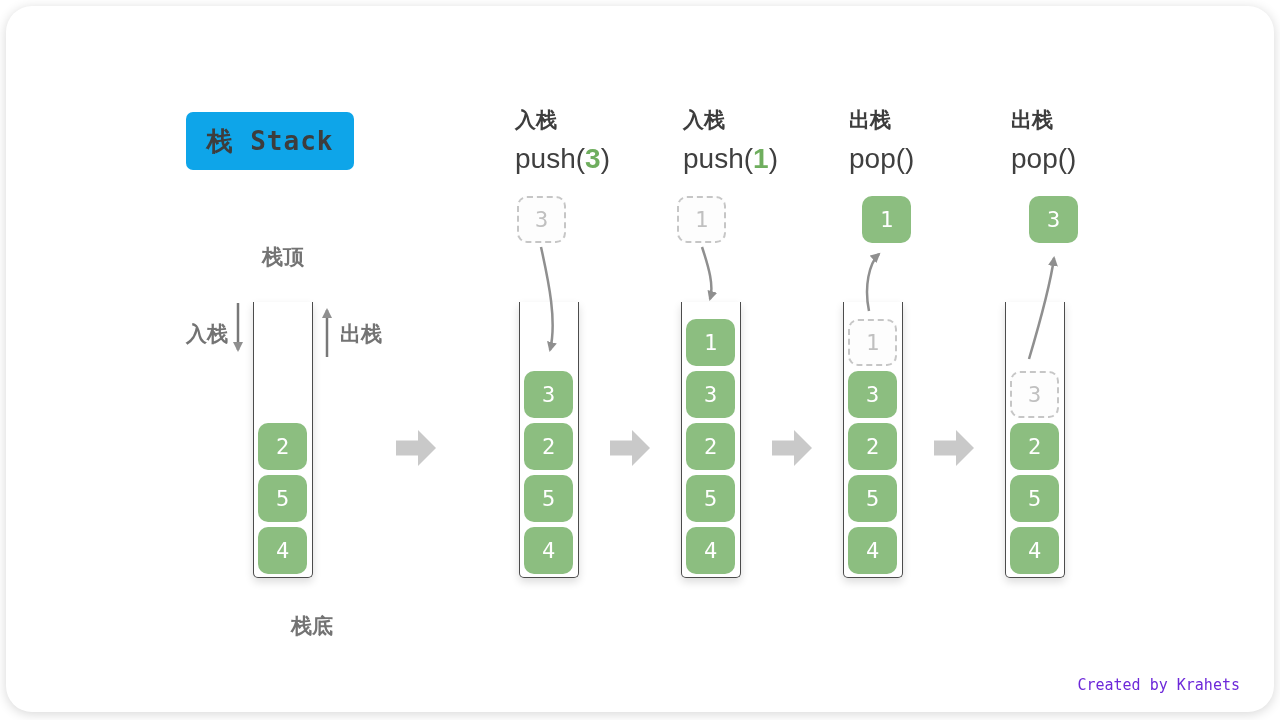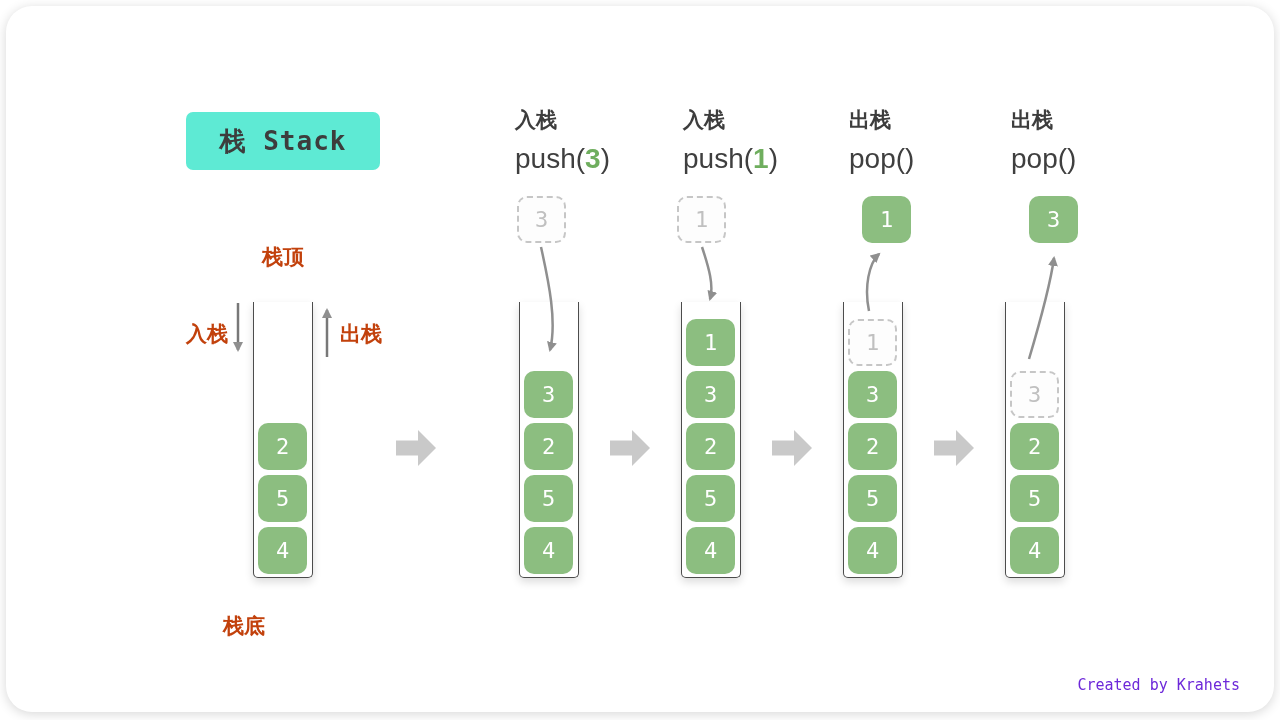--- a/index.html
+++ b/index.html
@@ -8,30 +8,30 @@
     background:#ffffff;
     font-family:"Liberation Sans", sans-serif;
   }
   .card{
     position:absolute;left:6px;top:6px;right:6px;bottom:8px;
     background:#ffffff;border-radius:26px;
     box-shadow:0 2px 12px rgba(0,0,0,0.16);
   }
   
   .title-box{
-    position:absolute;left:186px;top:112px;width:194px;height:58px;
-    background:#5eead4;border-radius:7px;
+    position:absolute;left:186px;top:112px;width:168px;height:58px;
+    background:#0ea5e9;border-radius:7px;
     display:flex;align-items:center;justify-content:center;
     font-family:"DejaVu Sans Mono", monospace;
     font-size:26px;font-weight:700;color:#3d3d3d;letter-spacing:1px;
   }
   
-  .lbl{position:absolute;color:#c2410c;font-weight:700;font-size:21px;}
+  .lbl{position:absolute;color:#737373;font-weight:700;font-size:21px;}
   .lbl-top{left:233px;top:243px;width:100px;text-align:center;}
-  .lbl-bottom{left:223px;top:612px;width:100px;text-align:left;}
+  .lbl-bottom{left:233px;top:612px;width:100px;text-align:right;}
   .lbl-push{left:168px;top:320px;width:60px;text-align:right;}
   .lbl-pop{left:340px;top:320px;width:60px;text-align:left;}
   
   .stage{position:absolute;top:0;width:60px;height:720px;}
   .stage-0{left:253px}.stage-1{left:519px}.stage-2{left:681px}
   .stage-3{left:843px}.stage-4{left:1005px}
   .well{
     position:absolute;left:0;top:302px;width:60px;height:276px;
     box-sizing:border-box;background:#ffffff;
     border-left:1.5px solid #4c4c4c;border-right:1.5px solid #4c4c4c;

